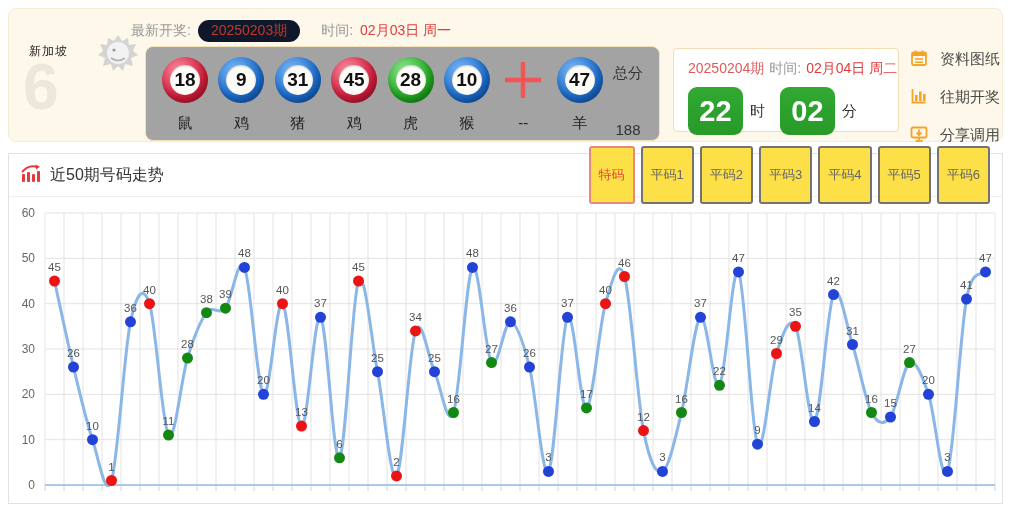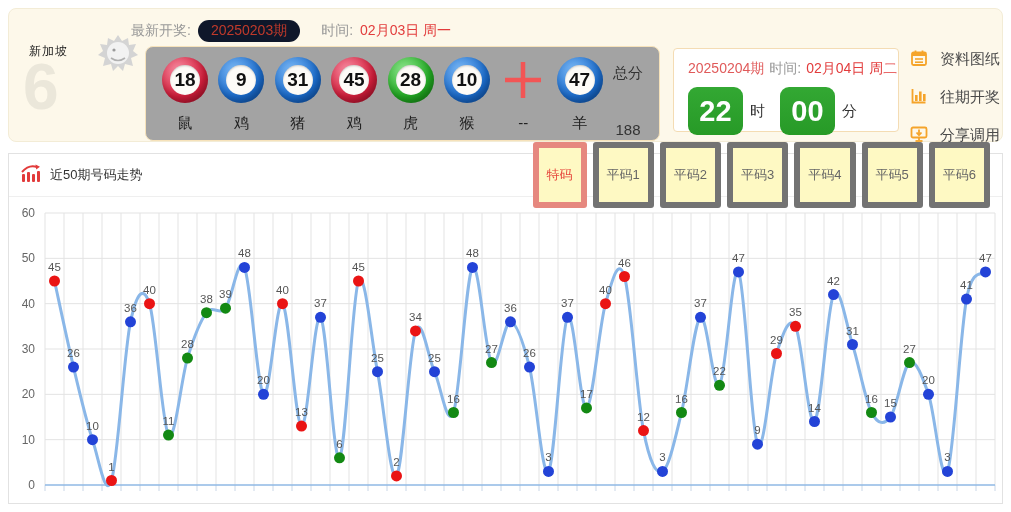--- a/index.html
+++ b/index.html
@@ -55,23 +55,23 @@
   .time-unit { font-size:15px; color:#333; margin-right:8px; }
 
   .links { position:absolute; left:901px; top:40px; display:flex; flex-direction:column; gap:17px; }
   .link-row { display:flex; align-items:center; gap:12px; font-size:15px; color:#4a4a4a; cursor:pointer; }
 
   
   .trend-card { margin-top:11px; width:995px; height:351px;
     background:#fff; border:1px solid #e2e2e2; }
   .trend-header { height:43px; display:flex; align-items:center; justify-content:space-between;
     padding:0 12px; border-bottom:1px solid #efefef; }
-  .trend-title { display:flex; align-items:center; gap:7px; font-size:13px; color:#333; }
+  .trend-title { display:flex; align-items:center; gap:7px; font-size:16px; color:#333; }
   .tabs { display:flex; gap:6px; }
-  .tab { font-size:13px; color:#666; background:#fef9c3; border:6px solid #737373; border-radius:3px;
+  .tab { font-size:13px; color:#666; background:#fde047; border:2px solid #737373; border-radius:3px;
     padding:18px 8px; cursor:pointer; }
   .tab.active { color:#e6463c; border-color:#e6887f; }
 
   .chart-wrap { padding:4px 0 0 0; }
   #trend-svg text { font-family:"Liberation Sans","DejaVu Sans",sans-serif; }
 </style>
 </head>
 <body>
 
 <div class="top-card">
@@ -156,21 +156,21 @@
 
   <div class="countdown">
     <div class="cd-row1">
       <span class="cd-period">20250204期</span>
       <span class="gray-label">时间:</span>
       <span class="red-text">02月04日 周二</span>
     </div>
     <div class="cd-row2">
       <div class="time-block">22</div>
       <span class="time-unit">时</span>
-      <div class="time-block">00</div>
+      <div class="time-block">02</div>
       <span class="time-unit">分</span>
     </div>
   </div>
 
   <div class="links">
     <div class="link-row">
       <span>
         <svg width="18" height="18" viewBox="0 0 18 18">
           <rect x="2" y="3.5" width="14" height="12.5" rx="1.5" fill="none" stroke="#f5a42a" stroke-width="1.8"></rect>
           <rect x="2" y="3.5" width="14" height="3.5" fill="#f5a42a"></rect>

